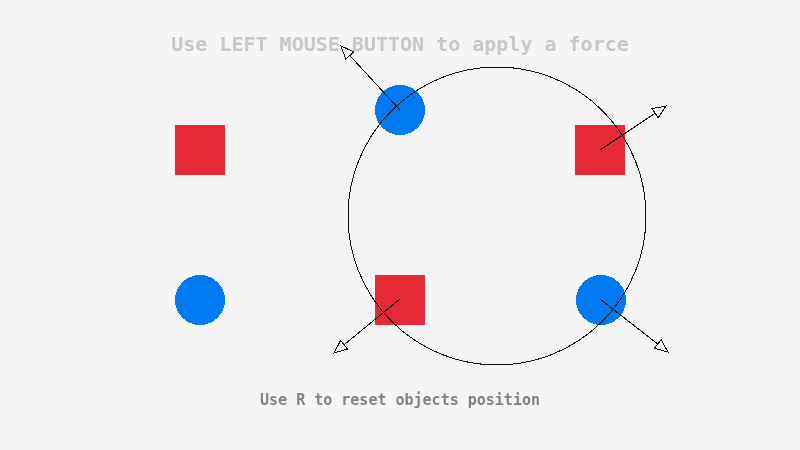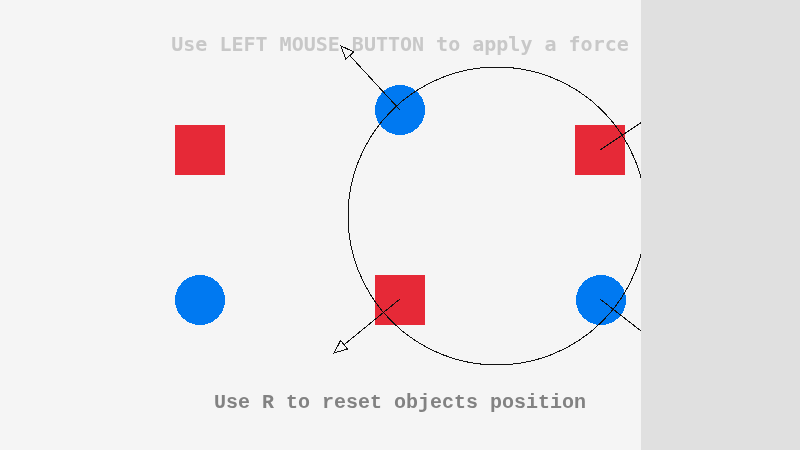--- a/index.html
+++ b/index.html
@@ -29,29 +29,28 @@
     user-select: none;
     line-height: 1;
   }
   #instruction-top {
     top: 34px;
     font-size: 20px;
     letter-spacing: 0px;
   }
   #instruction-bottom {
     top: 393px;
-    font-size: 20px;
+    font-size: 15px;
     letter-spacing: 0px;
-    font-family: Liberation Mono, monospace;
   }
 </style>
 </head>
 <body>
 
-<div id="app" style="background: rgb(245, 245, 245); width: 641px; height: 450px;">
+<div id="app" style="background: rgb(245, 245, 245); width: 800px; height: 450px;">
   <svg id="scene-svg" viewBox="0 0 800 450">
       <rect x="175" y="125" width="50" height="50" fill="#e62937"></rect>
       <circle cx="200" cy="300" r="25" fill="#0079f1"></circle>
       <circle cx="400" cy="110" r="25" fill="#0079f1"></circle>
       <rect x="575" y="125" width="50" height="50" fill="#e62937"></rect>
       <rect x="375" y="275" width="50" height="50" fill="#e62937"></rect>
       <circle cx="601" cy="300" r="25" fill="#0079f1"></circle>
       <circle cx="497" cy="216" r="149" fill="none" stroke="#111111" stroke-width="1"></circle>
       <g>
         <line x1="400" y1="110" x2="349.81143659161046" y2="55.558168506153706" stroke="#111111" stroke-width="1"></line>

